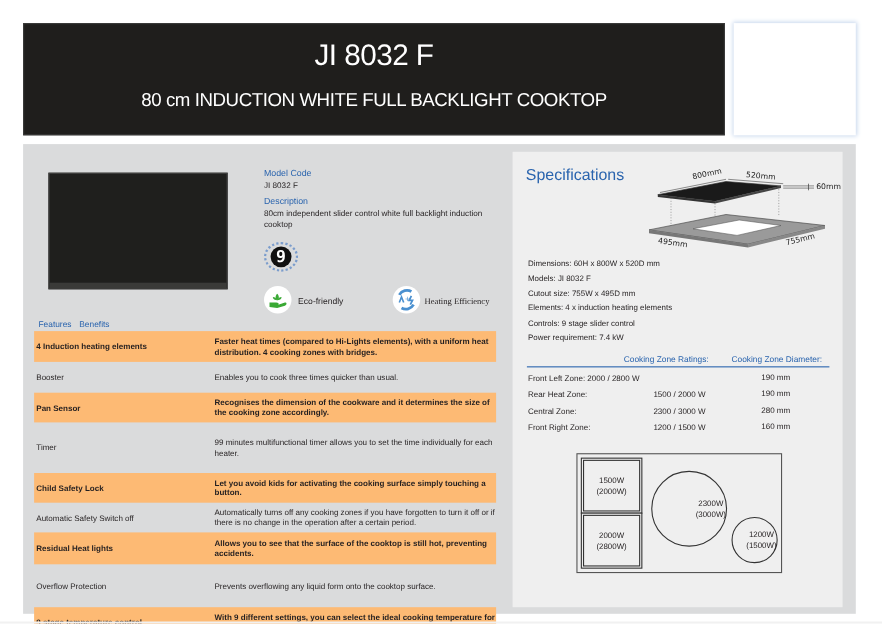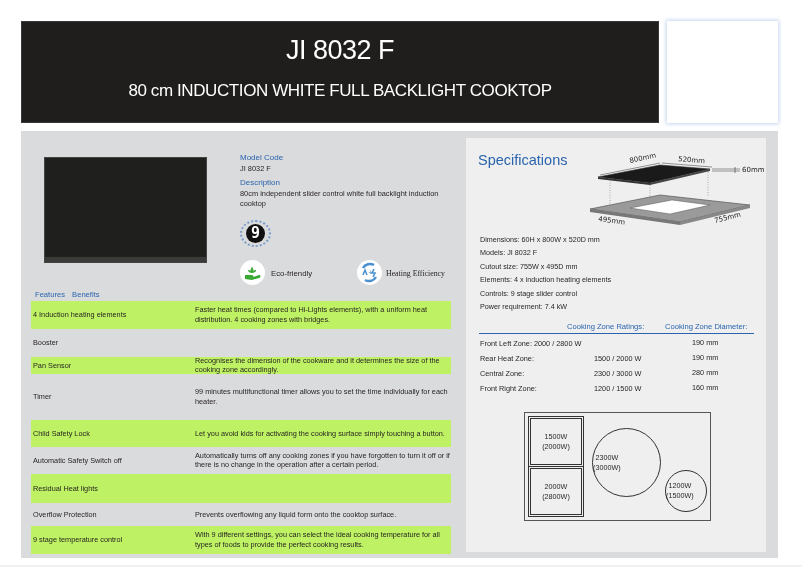--- a/index.html
+++ b/index.html
@@ -34,21 +34,21 @@
   .heat-icon { left: 357px; top: 260px; }
   .feat-text { position: absolute; font-size: 7.8px; top: 269px; }
   .eco-text { left: 271px; }
   .heat-text { left: 386px; font-family: Liberation Serif, serif; }
 
   .fb-heading { position: absolute; left: 35px; top: 290px; font-size: 7.6px; color: #2a64ae; }
   .fb-heading span { margin-right: 5px; }
 
   .fb-table { position: absolute; left: 31px; top: 301px; width: 420px; }
   .fb-row { position: relative; width: 420px; font-size: 7.3px; line-height: 9.6px; }
-  .fb-row.shaded { background: #bef264; }
+  .fb-row.shaded { background: #fdba74; font-weight: bold; }
   .fb-row .feat { position: absolute; left: 2px; top: 50%; transform: translateY(-50%); }
   .fb-row .ben { position: absolute; left: 164px; top: 50%; transform: translateY(-50%); width: 256px; }
 
   .spec-panel { position: absolute; left: 466px; top: 138px; width: 300px; height: 414px; background: #efefef; }
   .spec-title { position: absolute; left: 478px; top: 152px; font-size: 14.5px; color: #2a64ae; }
   .dim-diagram { position: absolute; left: 590px; top: 147px; width: 185px; height: 80px; }
 
   .spec-lines { position: absolute; left: 480px; top: 233px; font-size: 7.2px; line-height: 13.4px; }
   .zone-hdr { position: absolute; top: 322px; font-size: 7.6px; color: #2a64ae; }
   .zh1 { left: 567px; }
@@ -56,21 +56,21 @@
   .zone-rule { position: absolute; left: 479px; top: 333px; width: 275px; height: 1px; background: #2a64ae; }
   .zone-row { position: absolute; font-size: 7.3px; }
   .zone-name { left: 480px; }
   .zone-rating { left: 584px; margin-left: 10px; }
   .zone-dia { left: 692px; }
 
   .cooktop-map { position: absolute; left: 524px; top: 412px; width: 187px; height: 109px; border: 1.5px solid #555; background: #efefef; }
   .sq { position: absolute; width: 52px; border: 1px solid #333; box-shadow: 0 0 0 1px #efefef, 0 0 0 2px #333; font-size: 7.2px; text-align: center; display: flex; align-items: center; justify-content: center; line-height: 10px; }
   .sq1 { left: 5px; top: 5px; height: 47px; }
   .sq2 { left: 5px; top: 55px; height: 47px; }
-  .circ { position: absolute; border: 1px solid #333; border-radius: 50%; font-size: 7.2px; text-align: center; display: flex; align-items: center; justify-content: flex-start; line-height: 10px; }
+  .circ { position: absolute; border: 1px solid #333; border-radius: 50%; font-size: 7.2px; text-align: center; display: flex; align-items: center; justify-content: flex-end; line-height: 10px; }
   .c-big { left: 67px; top: 15px; width: 69px; height: 69px; }
   .c-small { left: 140px; top: 57px; width: 42px; height: 42px; }
 
   .bottom-strip { position: absolute; left: 0; top: 565px; width: 802px; height: 2px; background: #f1f1f1; }
 </style>
 </head>
 <body>
 
 <div class="header">
   <div class="model">JI 8032 F</div>
@@ -121,41 +121,43 @@
   <span>Benefits</span>
 </div>
 
 <div class="fb-table">
   <div class="fb-row shaded" style="height:28px">
     <div class="feat">4 Induction heating elements</div>
     <div class="ben">Faster heat times (compared to Hi-Lights elements), with a uniform heat distribution. 4 cooking zones with bridges.</div>
   </div>
   <div class="fb-row" style="height:28px">
     <div class="feat">Booster</div>
-  </div>
-  <div class="fb-row shaded" style="height:17px">
+    <div class="ben">Enables  you to cook three   times quicker than usual.</div>
+  </div>
+  <div class="fb-row shaded" style="height:27px">
     <div class="feat">Pan Sensor</div>
     <div class="ben">Recognises the dimension of the cookware and it determines the size of the cooking zone accordingly.</div>
   </div>
   <div class="fb-row" style="height:46px">
     <div class="feat">Timer</div>
     <div class="ben">99 minutes multifunctional timer allows you to set the time individually for each heater.</div>
   </div>
   <div class="fb-row shaded" style="height:27px">
     <div class="feat">Child Safety Lock</div>
     <div class="ben">Let you avoid kids for activating the cooking surface simply touching a button.</div>
   </div>
   <div class="fb-row" style="height:27px">
     <div class="feat">Automatic Safety Switch off</div>
     <div class="ben">Automatically turns off any cooking zones if you have forgotten to turn it off or if there is no change in the operation after a certain period.</div>
   </div>
   <div class="fb-row shaded" style="height:29px">
     <div class="feat"> Residual Heat lights</div>
-  </div>
-  <div class="fb-row" style="height:23px">
+    <div class="ben">Allows you to see that the surface of the cooktop is still hot, preventing accidents.</div>
+  </div>
+  <div class="fb-row" style="height:39px">
     <div class="feat"> Overflow Protection</div>
     <div class="ben">Prevents overflowing any liquid form onto the cooktop surface.</div>
   </div>
   <div class="fb-row shaded" style="height:28px">
     <div class="feat"> 9 stage temperature control</div>
     <div class="ben">With 9 different settings, you can select the ideal cooking temperature for all types of foods to provide the perfect cooking results.</div>
   </div>
 </div>
 
 <div class="spec-panel"></div>

